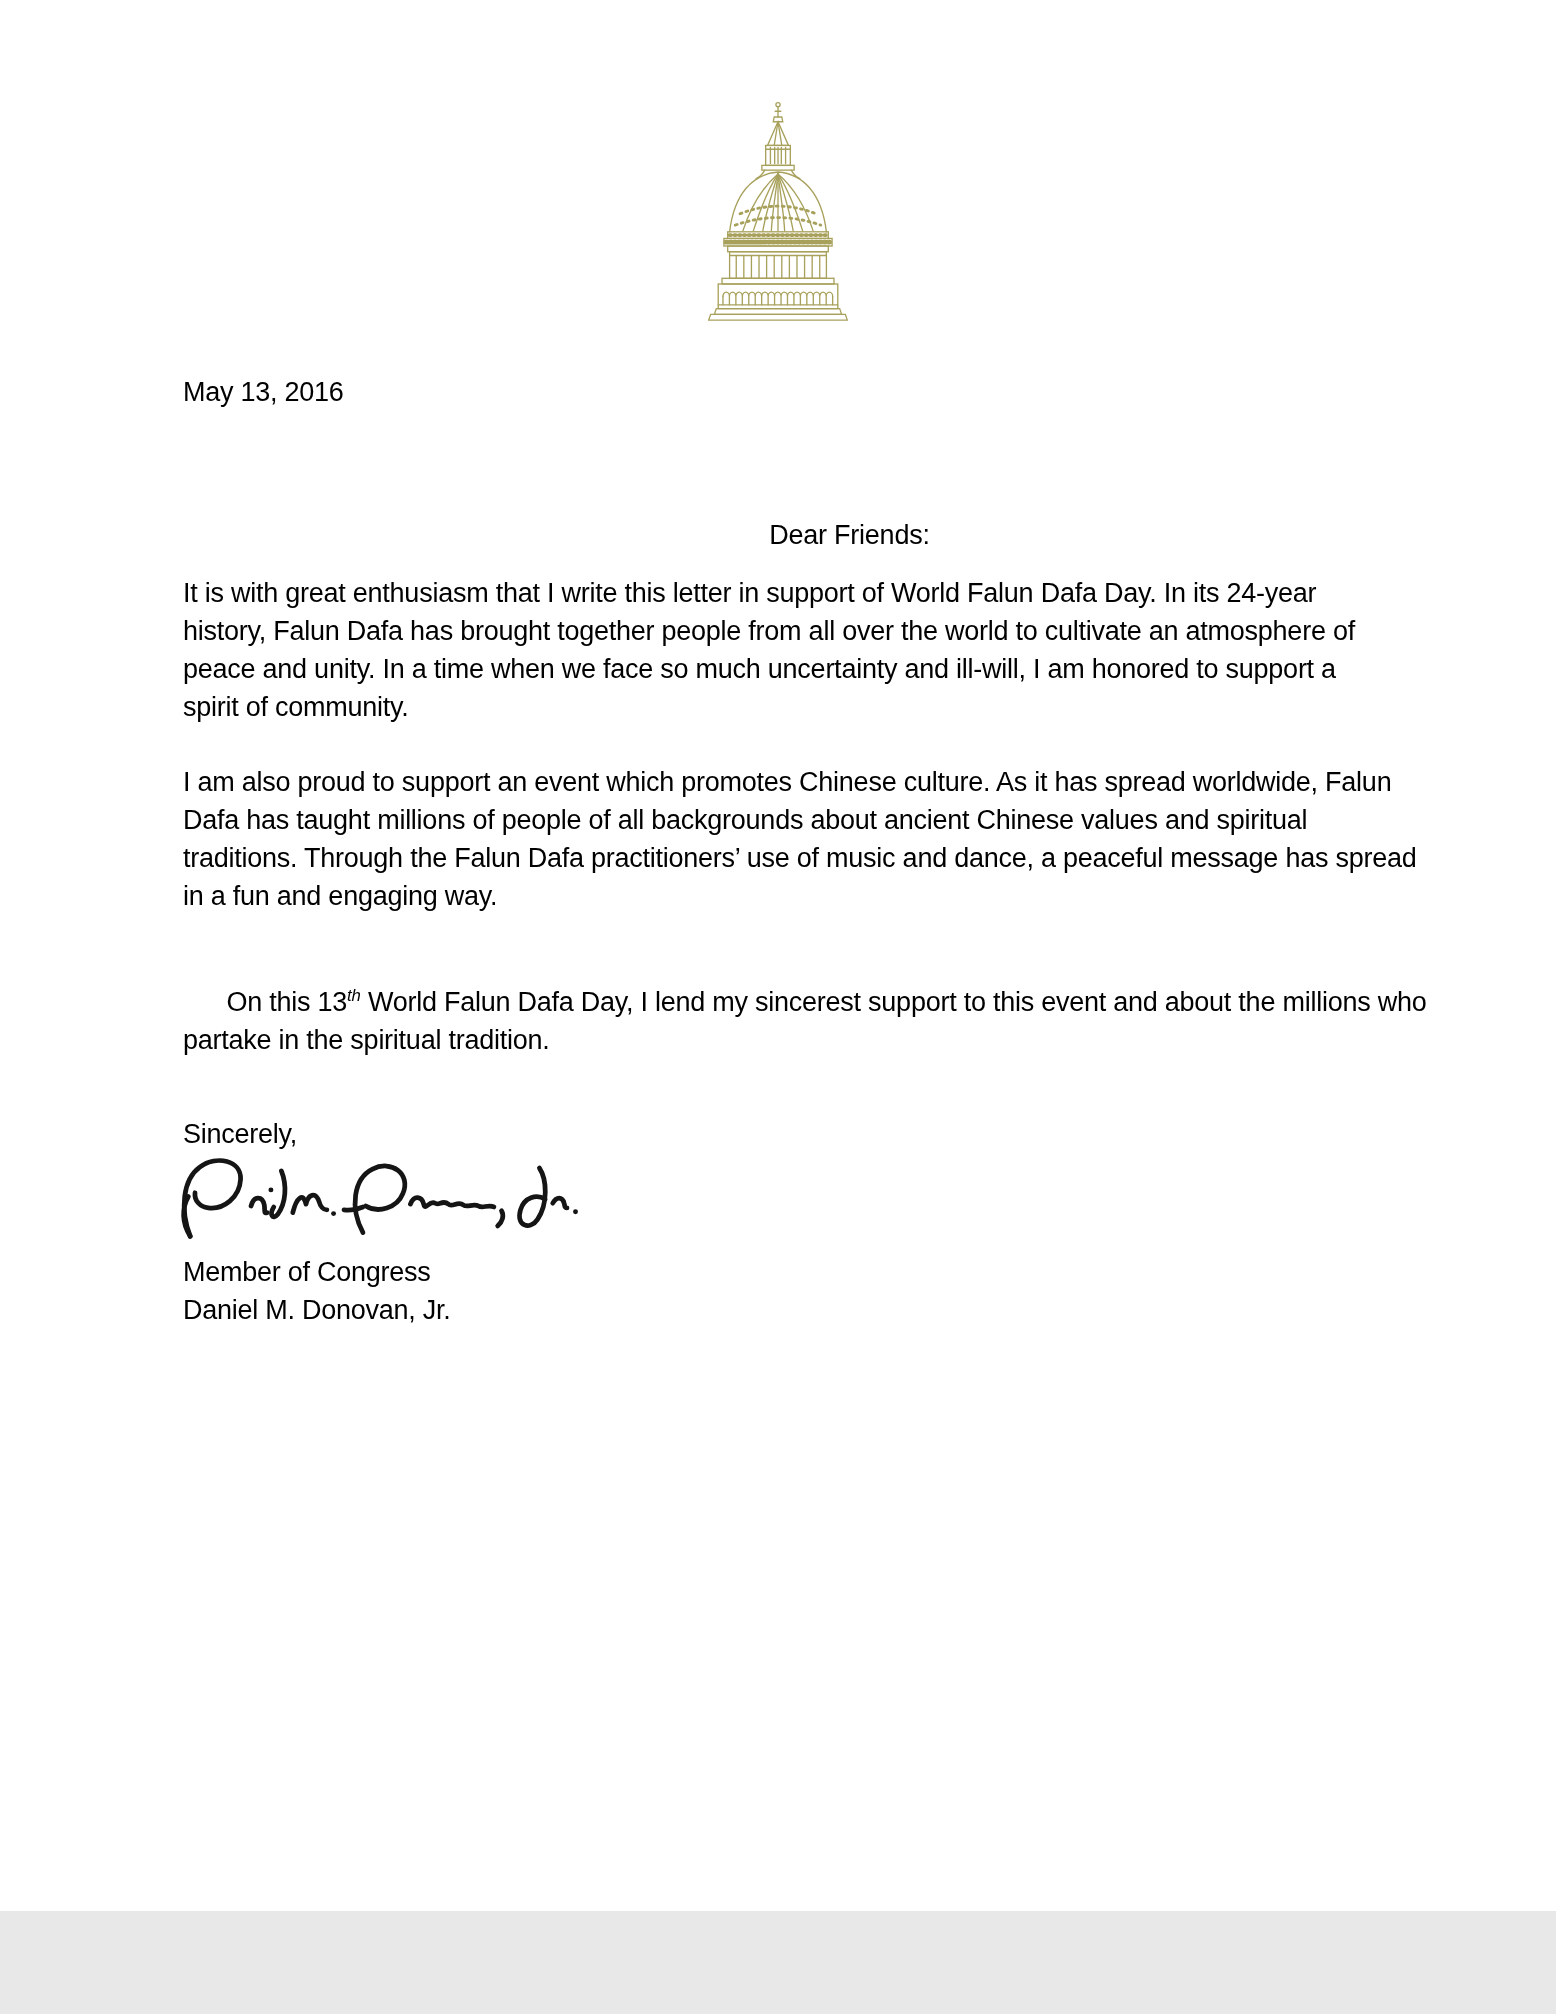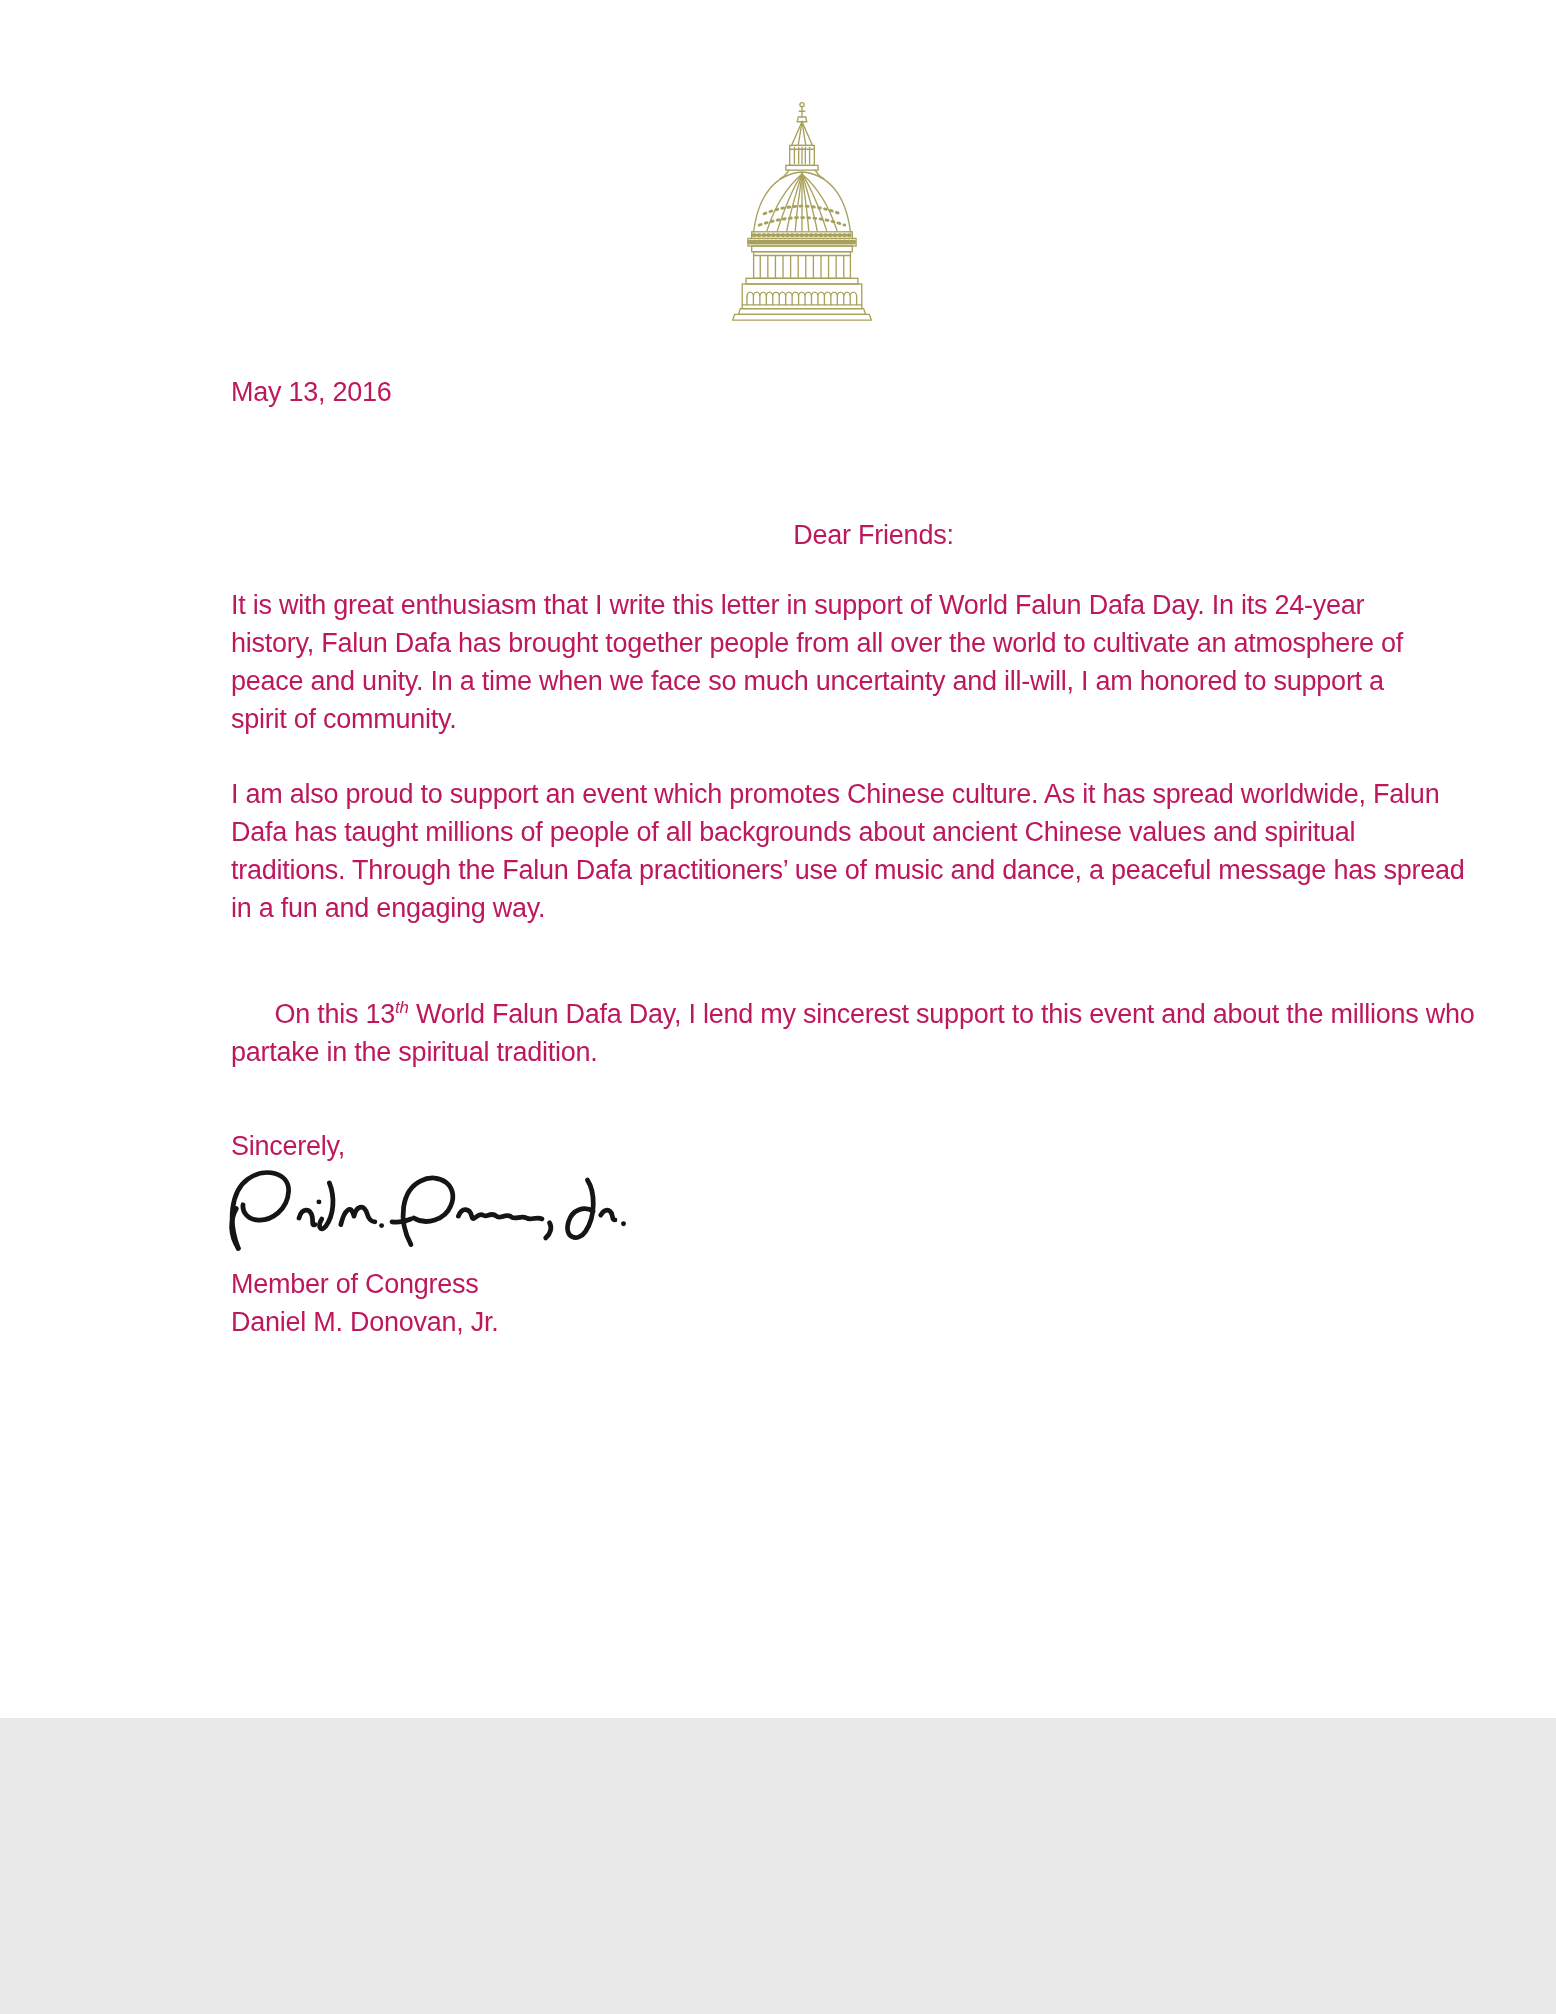--- a/index.html
+++ b/index.html
@@ -1,41 +1,40 @@
 <!DOCTYPE html>
 <html><head>
 <meta charset="utf-8">
 <style>
   html,body{margin:0;padding:0;background:#e8e8e8;}
   .page{
     position:relative;
-    width:1556px;height:1718px;
+    width:1556px;height:1911px;
     background:#ffffff;
     overflow:hidden;
     font-family:"Liberation Sans","DejaVu Sans",sans-serif;
-    color:#be185d;
+    color:#000000;
     box-sizing:border-box;
     margin:0 auto;
-    padding-left:48px;
   }
   .emblem-row{
     padding-top:98px;
     text-align:center;
   }
   .letter-body{
     padding-left:183px;
     padding-right:40px;
     font-size:27px;
     line-height:38px;
     letter-spacing:-0.25px;
   }
   .date{margin-top:48px;}
   .greeting{margin-top:105px;text-align:center;}
   .para{margin:0;white-space:pre;}
-  .p1{margin-top:32px;}
+  .p1{margin-top:20px;}
   .p2{margin-top:37px;}
   .p3{margin-top:30px;}
   .p3 sup{
     vertical-align:super;
     font-size:0.62em;
     line-height:0;
     letter-spacing:-0.2px;
     font-style:italic;
   }
   .closing{margin-top:18px;}

